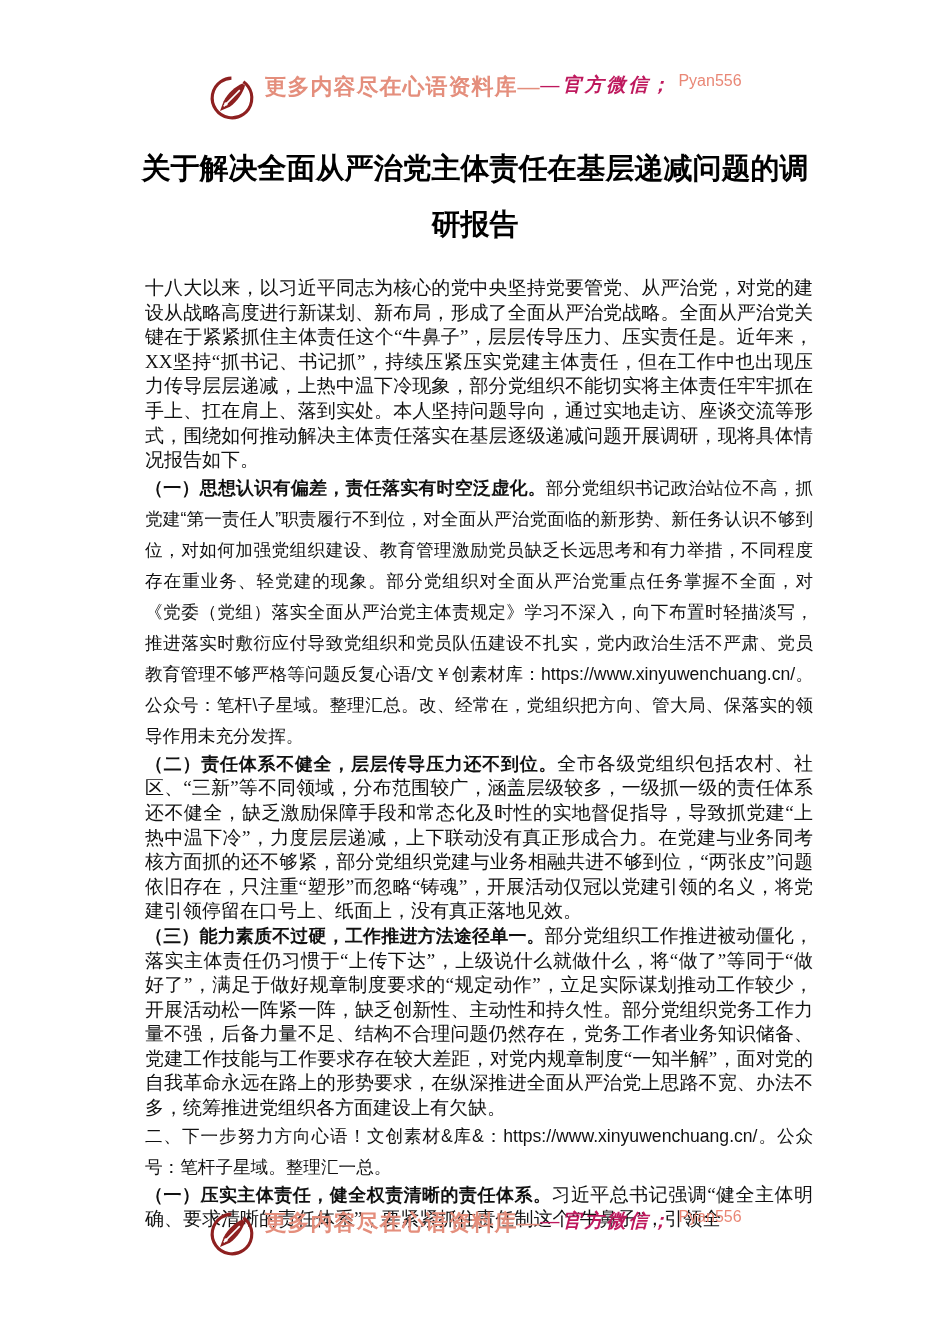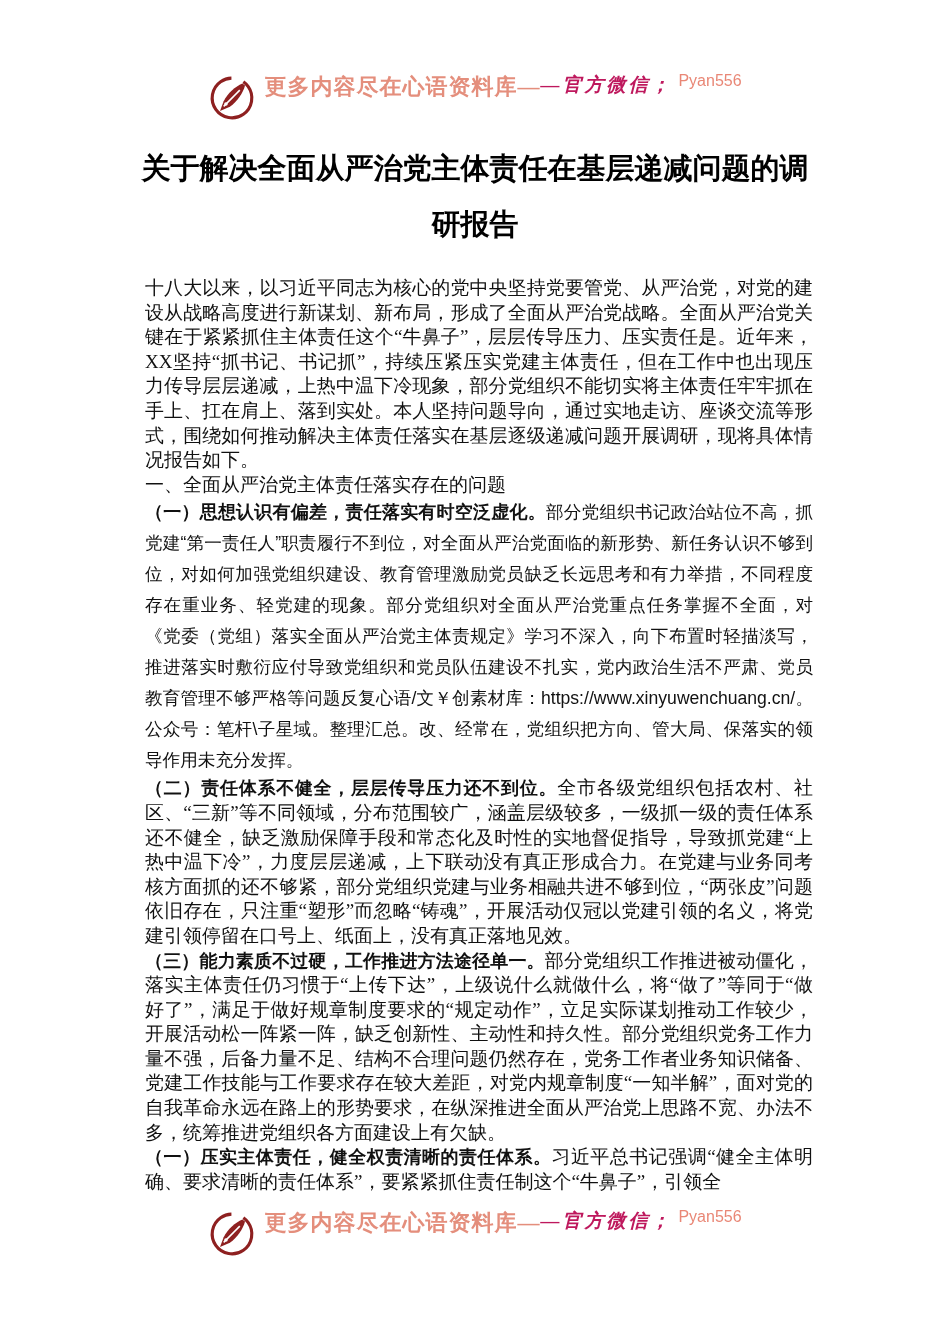--- a/index.html
+++ b/index.html
@@ -73,24 +73,24 @@
     </span>
     <span class="brand-main">更多内容尽在心语资料库—</span>
     <span class="brand-script">—官方微信；</span>
     <span class="brand-id">Pyan556</span>
   </div>
 
   <h1 class="title">关于解决全面从严治党主体责任在基层递减问题的调研报告</h1>
 
   <div class="body-col">
     <p class="serif">十八大以来，以习近平同志为核心的党中央坚持党要管党、从严治党，对党的建设从战略高度进行新谋划、新布局，形成了全面从严治党战略。全面从严治党关键在于紧紧抓住主体责任这个“牛鼻子”，层层传导压力、压实责任是。近年来，XX坚持“抓书记、书记抓”，持续压紧压实党建主体责任，但在工作中也出现压力传导层层递减，上热中温下冷现象，部分党组织不能切实将主体责任牢牢抓在手上、扛在肩上、落到实处。本人坚持问题导向，通过实地走访、座谈交流等形式，围绕如何推动解决主体责任落实在基层逐级递减问题开展调研，现将具体情况报告如下。</p>
-    <p class="serif">一、全面从严治党主体责任落实存在的问题</p>
     <p class="sans"><span class="lead">（一）思想认识有偏差，责任落实有时空泛虚化。</span><span>部分党组织书记政治站位不高，抓党建“第一责任人”职责履行不到位，对全面从严治党面临的新形势、新任务认识不够到位，对如何加强党组织建设、教育管理激励党员缺乏长远思考和有力举措，不同程度存在重业务、轻党建的现象。部分党组织对全面从严治党重点任务掌握不全面，对《党委（党组）落实全面从严治党主体责规定》学习不深入，向下布置时轻描淡写，推进落实时敷衍应付导致党组织和党员队伍建设不扎实，党内政治生活不严肃、党员教育管理不够严格等问题反复心语/文￥创素材库：https://www.xinyuwenchuang.cn/。公众号：笔杆\子星域。整理汇总。改、经常在，党组织把方向、管大局、保落实的领导作用未充分发挥。</span></p>
     <p class="serif"><span class="lead">（二）责任体系不健全，层层传导压力还不到位。</span><span>全市各级党组织包括农村、社区、“三新”等不同领域，分布范围较广，涵盖层级较多，一级抓一级的责任体系还不健全，缺乏激励保障手段和常态化及时性的实地督促指导，导致抓党建“上热中温下冷”，力度层层递减，上下联动没有真正形成合力。在党建与业务同考核方面抓的还不够紧，部分党组织党建与业务相融共进不够到位，“两张皮”问题依旧存在，只注重“塑形”而忽略“铸魂”，开展活动仅冠以党建引领的名义，将党建引领停留在口号上、纸面上，没有真正落地见效。</span></p>
     <p class="serif"><span class="lead">（三）能力素质不过硬，工作推进方法途径单一。</span><span>部分党组织工作推进被动僵化，落实主体责任仍习惯于“上传下达”，上级说什么就做什么，将“做了”等同于“做好了”，满足于做好规章制度要求的“规定动作”，立足实际谋划推动工作较少，开展活动松一阵紧一阵，缺乏创新性、主动性和持久性。部分党组织党务工作力量不强，后备力量不足、结构不合理问题仍然存在，党务工作者业务知识储备、党建工作技能与工作要求存在较大差距，对党内规章制度“一知半解”，面对党的自我革命永远在路上的形势要求，在纵深推进全面从严治党上思路不宽、办法不多，统筹推进党组织各方面建设上有欠缺。</span></p>
+    <p class="sans">二、下一步努力方向心语！文创素材&amp;库&amp;：https://www.xinyuwenchuang.cn/。公众号：笔杆子星域。整理汇一总。</p>
     <p class="serif"><span class="lead">（一）压实主体责任，健全权责清晰的责任体系。</span><span>习近平总书记强调“健全主体明确、要求清晰的责任体系”，要紧紧抓住责任制这个“牛鼻子”，引领全</span></p>
   </div>
 
   <div class="brandbar footer">
     <span class="brand-logo">
       <svg width="48" height="52" viewBox="0 0 46 46" aria-hidden="true">
         <circle cx="23" cy="23" r="19" fill="none" stroke="#8e2020" stroke-width="3" stroke-dasharray="100 12" transform="rotate(-35 23 23)"></circle>
         <path d="M33 9 C26 12 19 18 15 26 L11.5 35.5 L21 31.5 C28 26 33.5 18.5 35.5 11 Z" fill="#8e2020"></path>
         <line x1="15" y1="31" x2="30.5" y2="15.5" stroke="#ffffff" stroke-width="1.5"></line>
         <circle cx="17.2" cy="28.8" r="1.7" fill="#ffffff"></circle>

